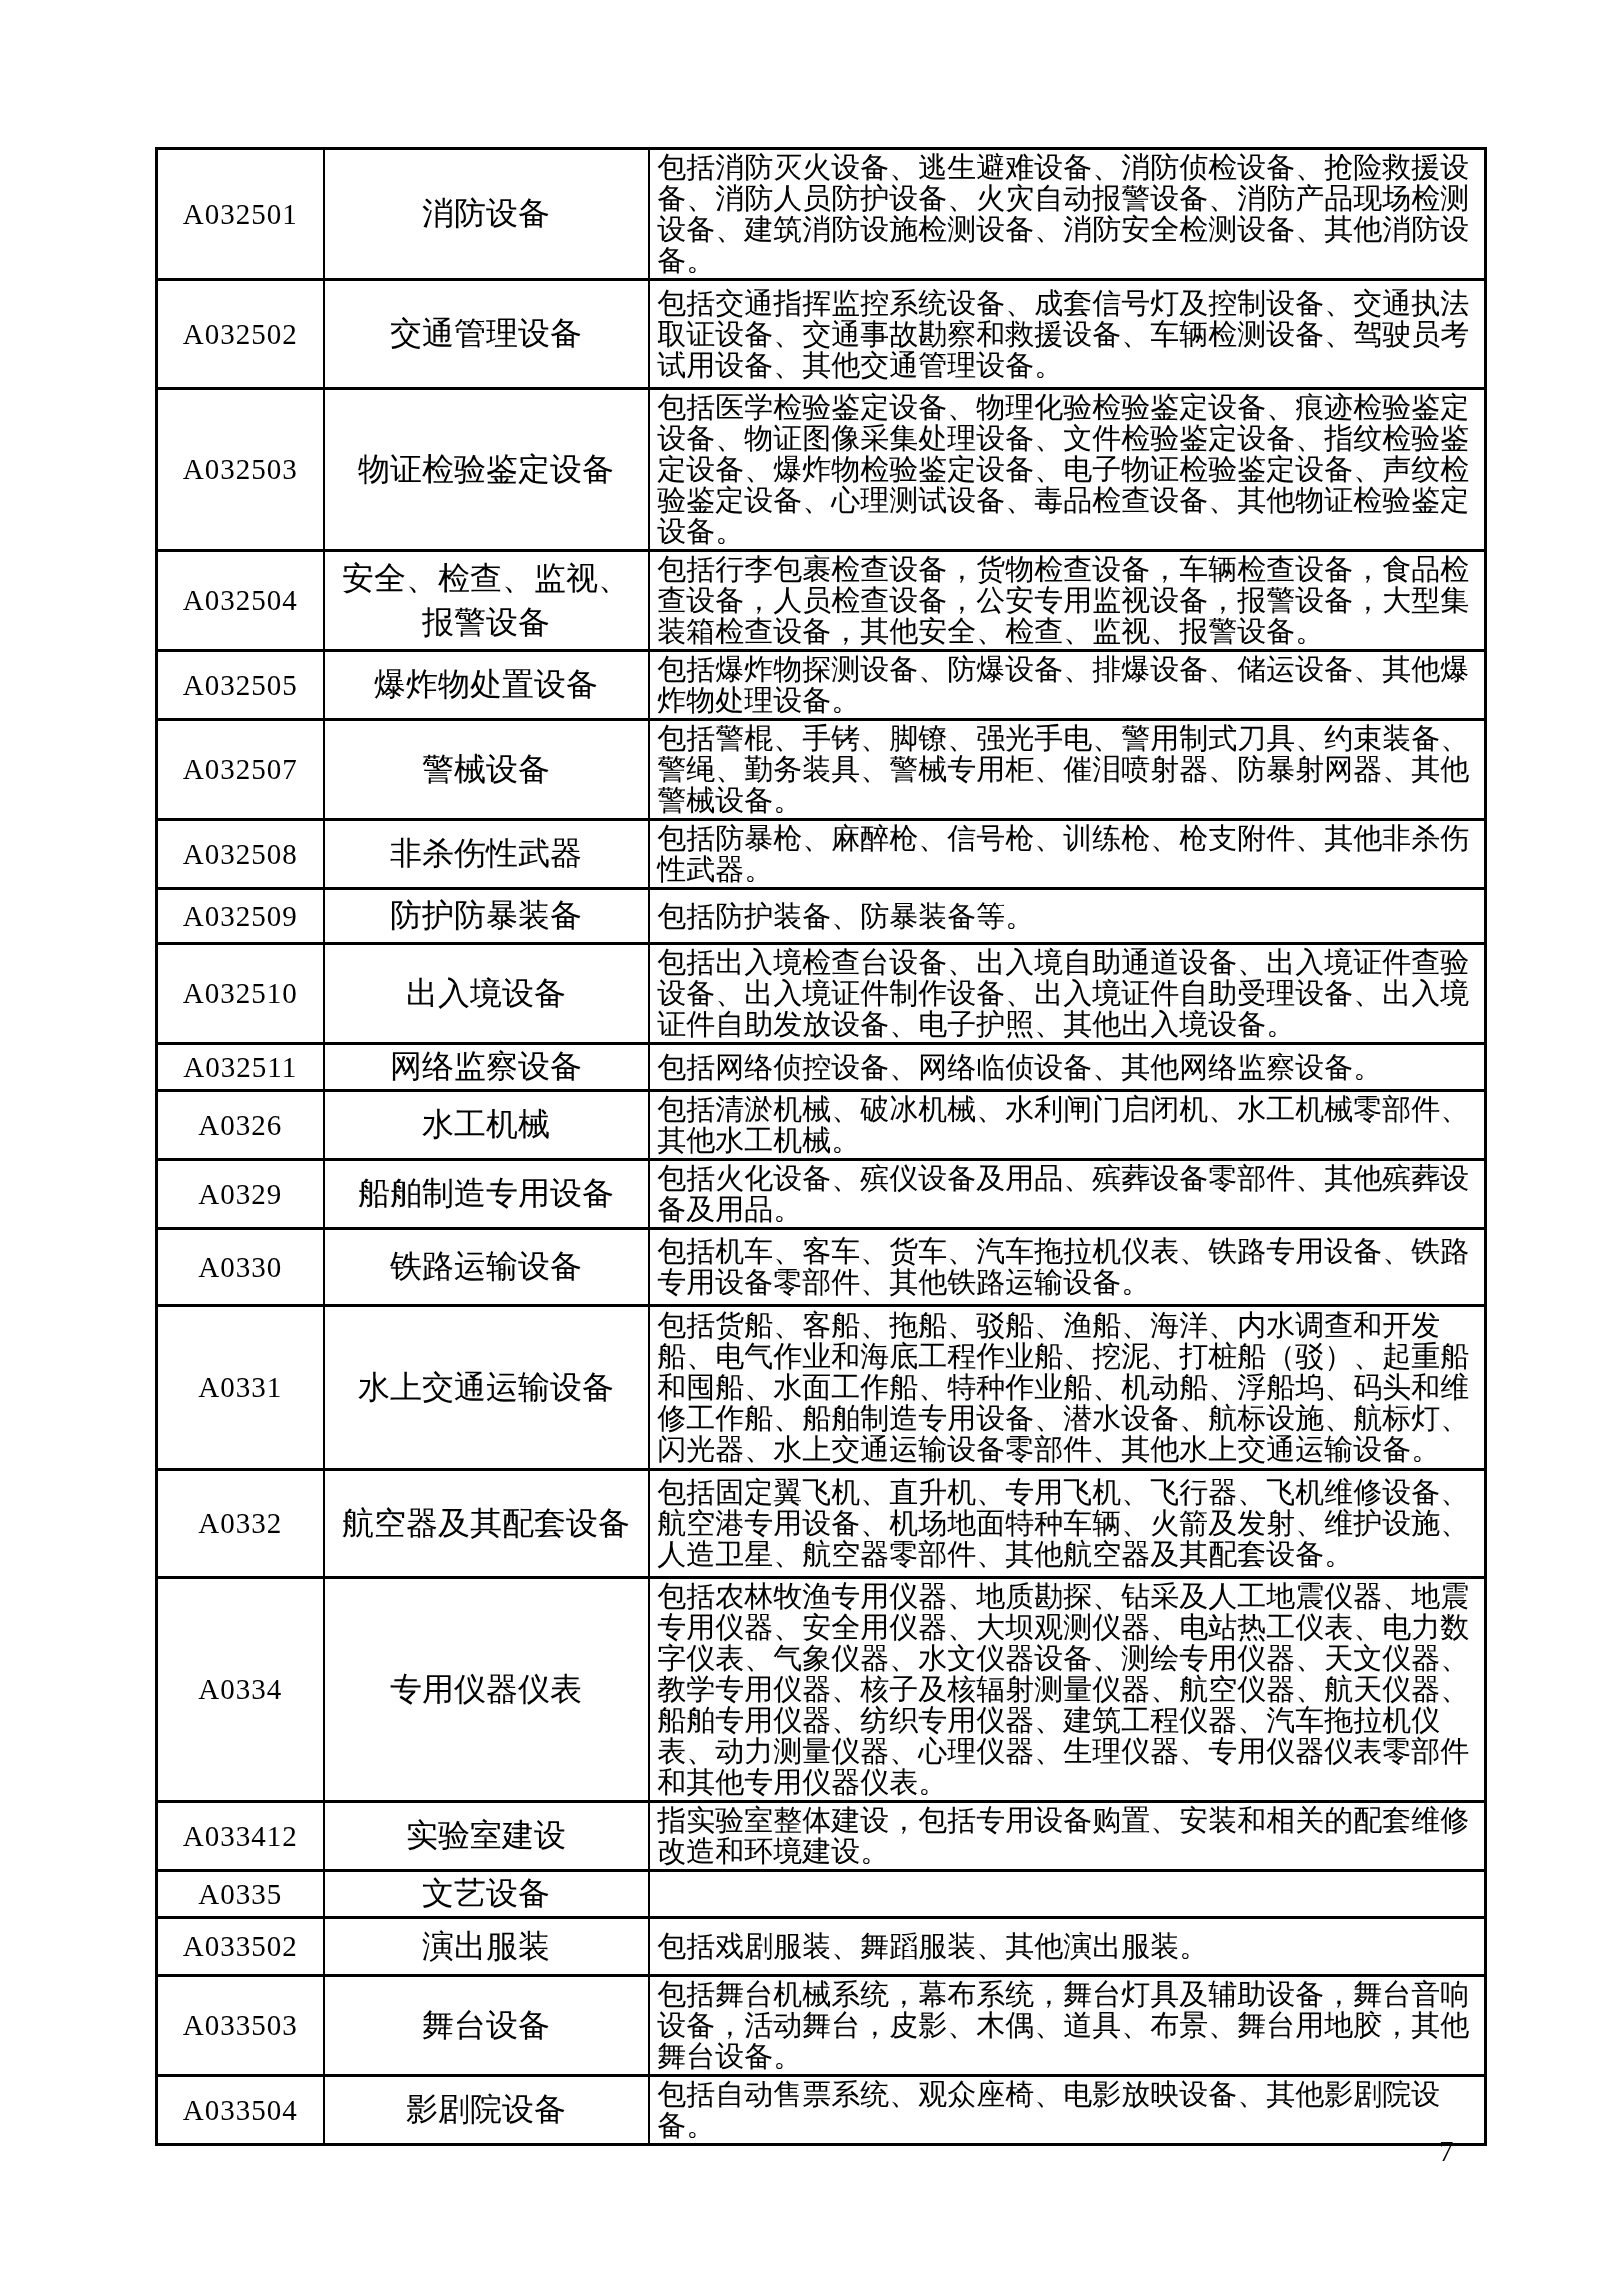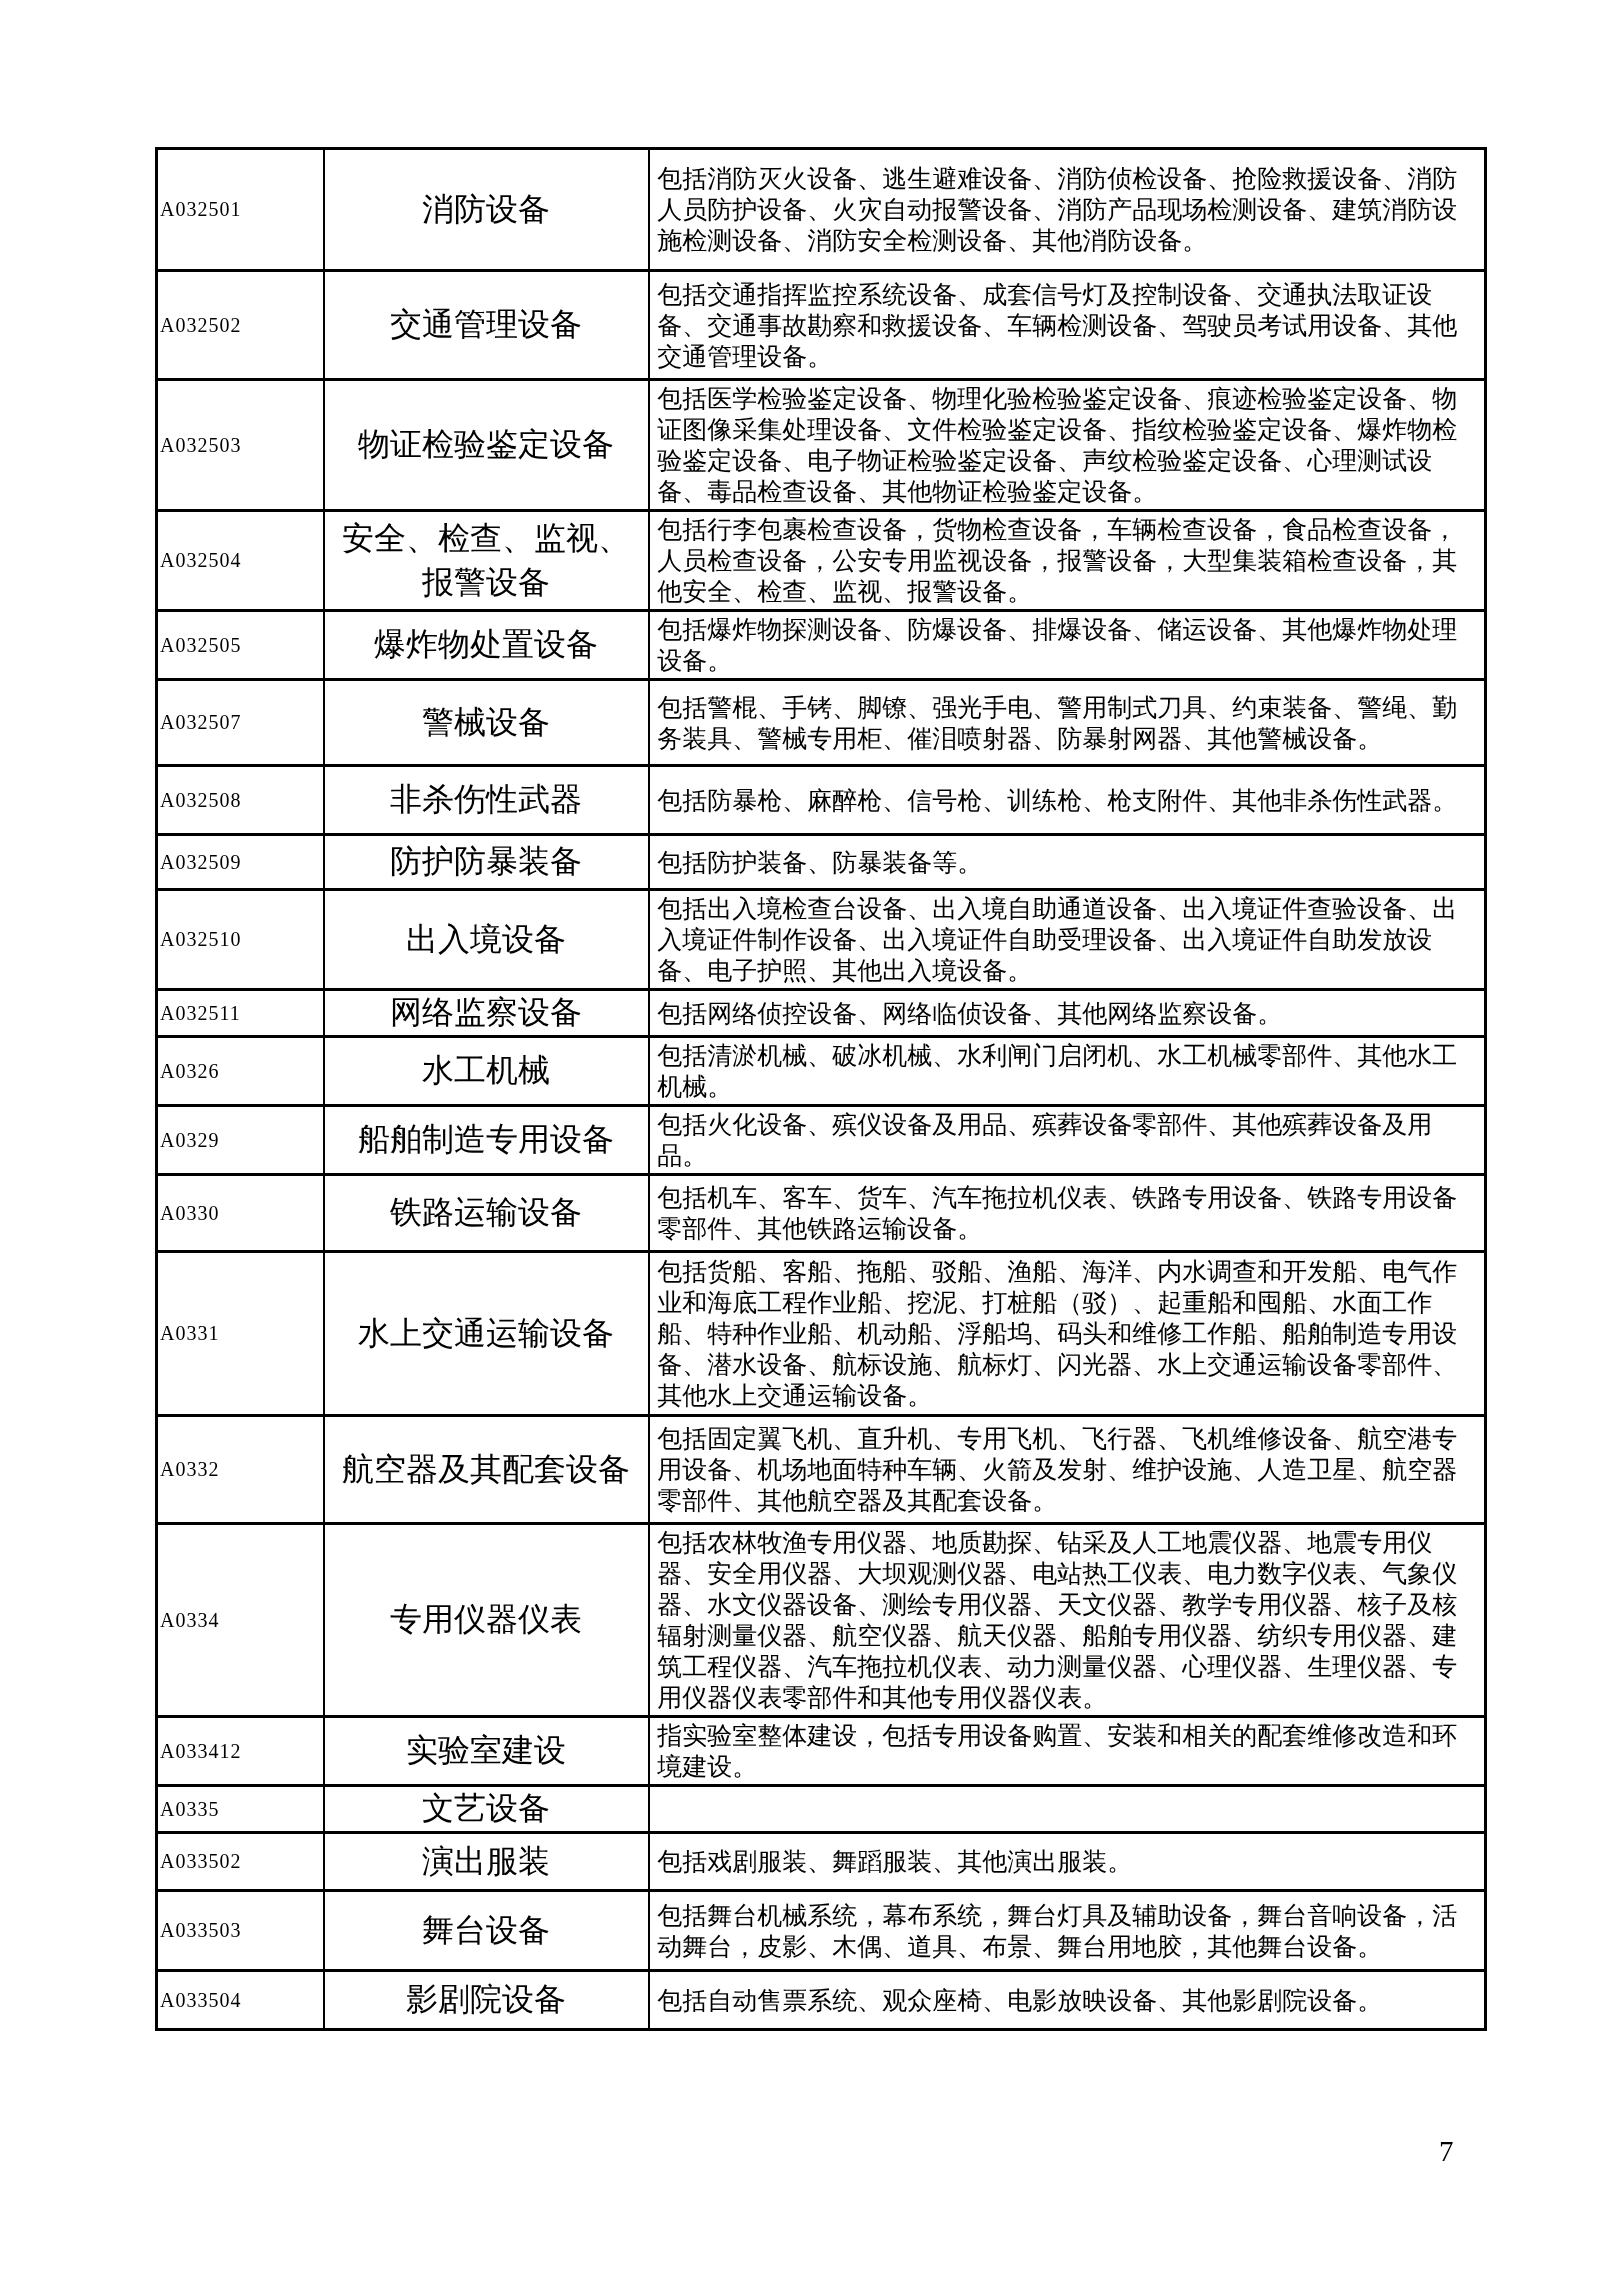--- a/index.html
+++ b/index.html
@@ -27,31 +27,32 @@
   }
   table.cls td {
     border-left: 2.9px solid #000;
     border-right: 2.9px solid #000;
     border-top: 3.9px solid #000;
     border-bottom: 3.9px solid #000;
     vertical-align: middle;
     overflow: hidden;
   }
   td.code {
-    font-size: 20px;
+    text-align: center;
+    font-size: 29px;
     letter-spacing: 1px;
     padding: 0 2px;
   }
   td.name {
     text-align: center;
     font-size: 32px;
     padding: 0 2px;
   }
   td.desc {
-    font-size: 25px;
+    font-size: 29px;
     line-height: 31px;
     padding: 2px 7.8px 2px 7.8px;
     text-align: left;
   }
   .page-number {
     position: absolute;
     left: 1439px;
     top: 2135px;
     font-size: 29px;
   }

